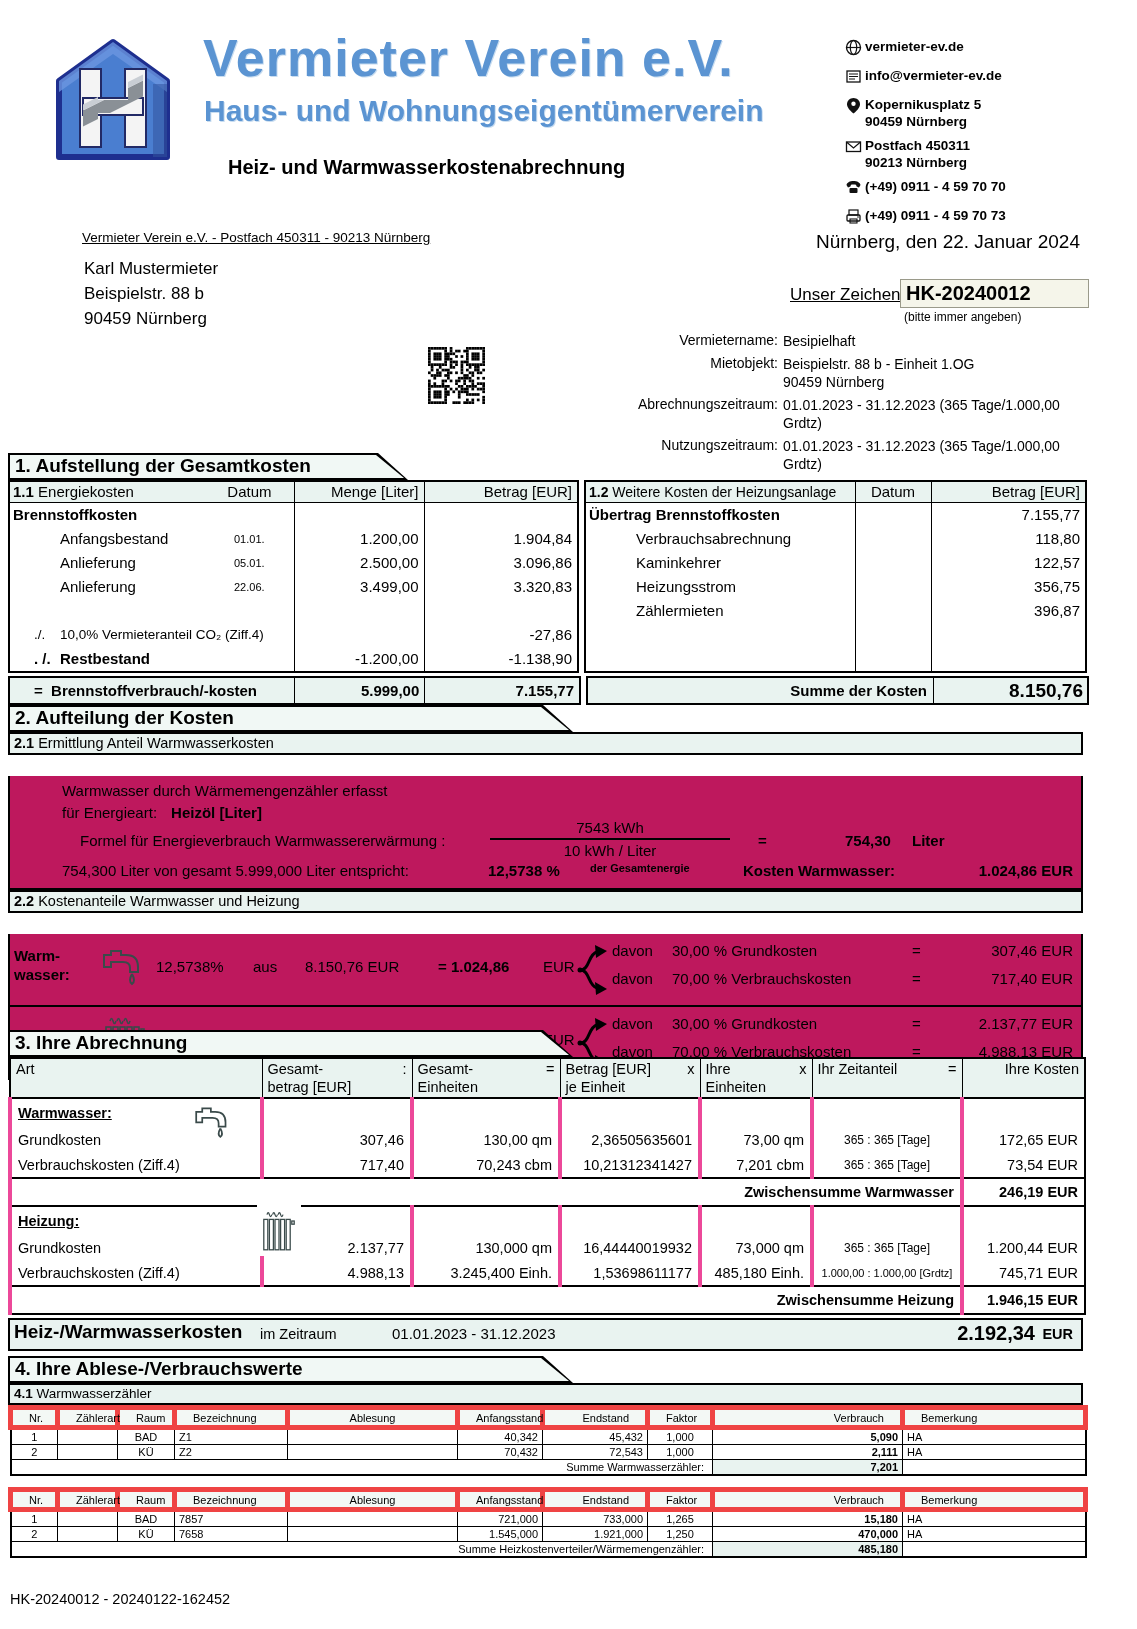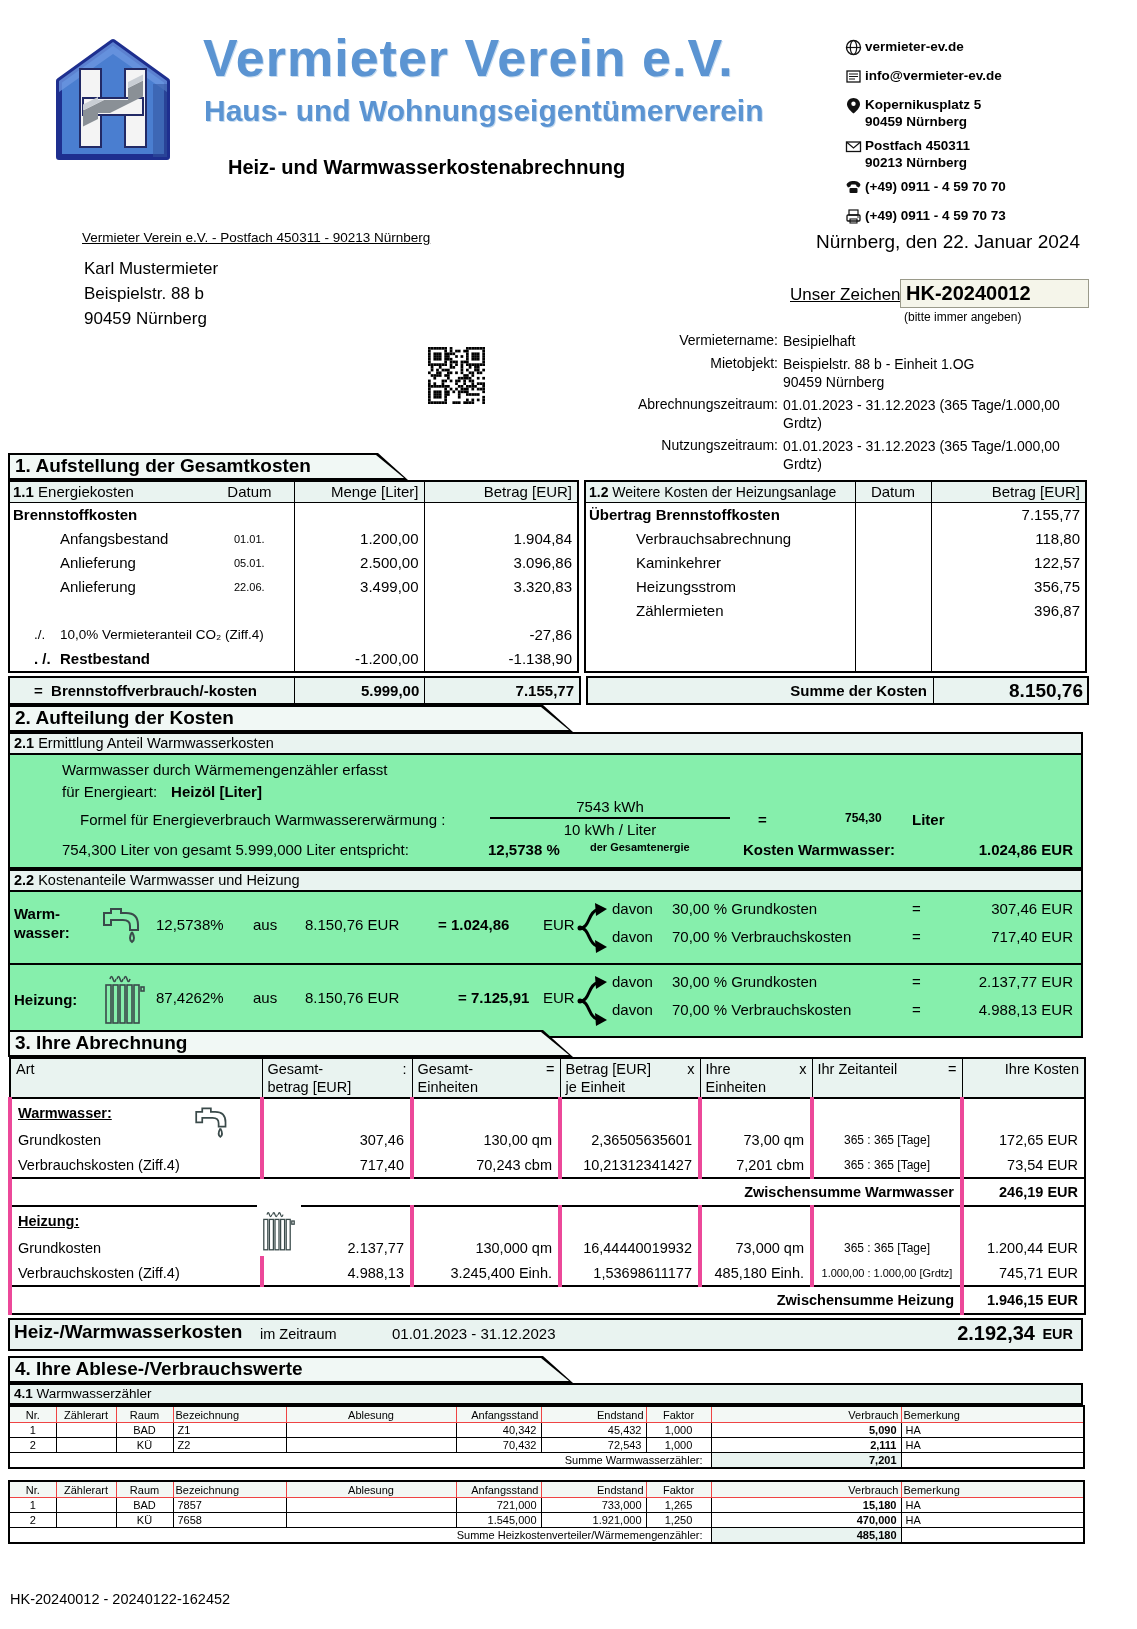--- a/index.html
+++ b/index.html
@@ -40,21 +40,21 @@
   
   .tabwrap{position:relative;height:27px;}
   .tab-bg{position:absolute;left:0;top:0;height:100%;background:#000;
           clip-path:polygon(0 0,calc(100% - 30px) 0,100% 100%,0 100%);}
   .tab-fg{position:absolute;left:2px;top:2px;height:calc(100% - 4px);background:#f1f8f5;
           clip-path:polygon(0 0,calc(100% - 28px) 0,100% 100%,0 100%);}
   .tab-label{position:absolute;left:7px;top:2px;font-size:19px;font-weight:bold;}
 
   
   .sbar{border:2px solid #000;background:#e9f3f0;height:19px;line-height:19px;font-size:14.5px;padding-left:4px;}
-  .sbox{border:2px solid #000;border-top:none;position:relative;background:#86efac;}
+  .sbox{border:2px solid #000;border-top:none;position:relative;background:#be185d;margin-top:21px;}
 
   
   .s1row{display:flex;gap:5px;}
   table{border-collapse:collapse;table-layout:fixed;}
   .s1t{border:2px solid #000;font-size:15px;}
   .s1t td{padding:0;border:1px solid #000;vertical-align:top;}
   .s1t .hd td{background:#e9f3f0;height:20px;line-height:20px;}
   .s1t .hd .h1{padding-left:3px;}
   .s1t .bodyrow td{height:168px;}
   .ln{height:24px;line-height:24px;white-space:nowrap;position:relative;}
@@ -84,21 +84,21 @@
   .hl1{display:flex;justify-content:space-between;line-height:18px;}
   .hl2{line-height:18px;}
   .t3 .blk td{height:26px;position:relative;overflow:visible;}
   .t3 .dr td{height:23px;}
   .t3 .zeit{font-size:12px;text-align:center;}
   .t3 .zs td{border-top:2.5px solid #000;border-bottom:2.5px solid #000;font-weight:bold;height:24px;}
   .hwtotal{position:relative;height:29px;border:2.5px solid #000;background:#e9f3f0;margin-top:3px;}
 
   
   .t4{border:2px solid #000;width:1075px;font-size:11px;}
-  .t4 th{border:1px solid #ef4444;background:#f3f8f5;font-weight:normal;padding:1px 2px;height:13px;}
+  .t4 th{border:5px solid #ef4444;background:#f3f8f5;font-weight:normal;padding:1px 16px;height:13px;}
   .t4 td{border:1px solid #000;padding:1px 4px;height:12px;}
   .t4 .sl{border:none;border-top:1.5px solid #000;text-align:right;padding-right:8px;}
   .t4 .sv{background:#e9f3f0;font-weight:bold;text-align:right;border:1.5px solid #000;}
   .t4 .se{border:none;border-top:1.5px solid #000;}
   .gap10{height:11px;}
 
   .footer{left:10px;top:1591px;font-size:14.5px;}
 </style>
 </head>
 <body>
@@ -564,21 +564,21 @@
     <div class="sbar"><span class="b">2.1</span> <span>Ermittlung Anteil Warmwasserkosten</span></div>
     <div class="sbox" style="height:112px;">
       <div class="abs nw" style="left:52px;top:6px;font-size:15px;">Warmwasser durch Wärmemengenzähler erfasst</div>
       <div class="abs nw" style="left:52px;top:28px;font-size:15px;"><span>für Energieart:</span><span class="b" style="margin-left:14px;">Heizöl [Liter]</span></div>
       <div class="abs nw" style="left:70px;top:56px;font-size:15px;">Formel für Energieverbrauch Warmwassererwärmung :</div>
       <div class="abs frac" style="left:480px;top:42px;width:240px;">
         <div class="fn">7543 kWh</div>
         <div class="fd">10 kWh / Liter</div>
       </div>
       <div class="abs b" style="left:748px;top:56px;font-size:15px;">=</div>
-      <div class="abs b" style="left:835px;top:56px;font-size:12px;">754,30</div>
+      <div class="abs b" style="left:835px;top:56px;font-size:15px;">754,30</div>
       <div class="abs b" style="left:902px;top:56px;font-size:15px;">Liter</div>
       <div class="abs nw" style="left:52px;top:86px;font-size:15px;">754,300 Liter von gesamt 5.999,000 Liter entspricht:</div>
       <div class="abs b" style="left:478px;top:86px;font-size:15px;">12,5738 %</div>
       <div class="abs" style="left:580px;top:86px;font-size:11px;font-weight:bold;">der Gesamtenergie</div>
       <div class="abs b" style="left:733px;top:86px;font-size:15px;">Kosten Warmwasser:</div>
       <div class="abs b r" style="right:8px;top:86px;font-size:15px;">1.024,86 EUR</div>
     </div>
     <div class="sbar"><span class="b">2.2</span> <span>Kostenanteile Warmwasser und Heizung</span></div>
     <div class="sbox">
 

